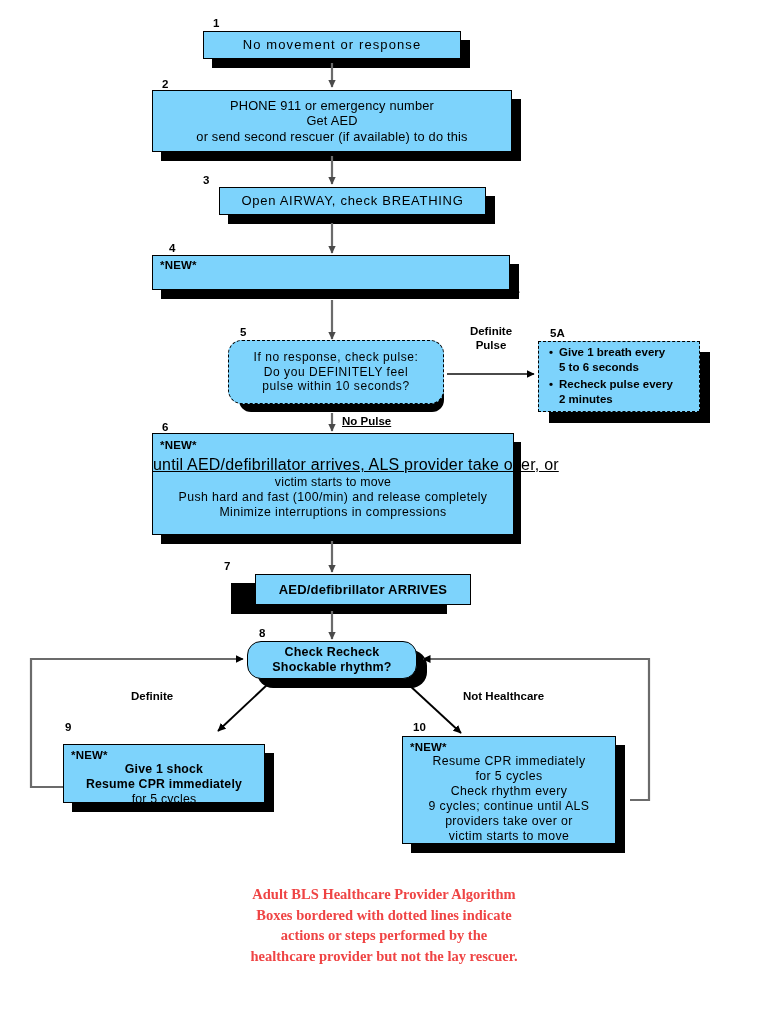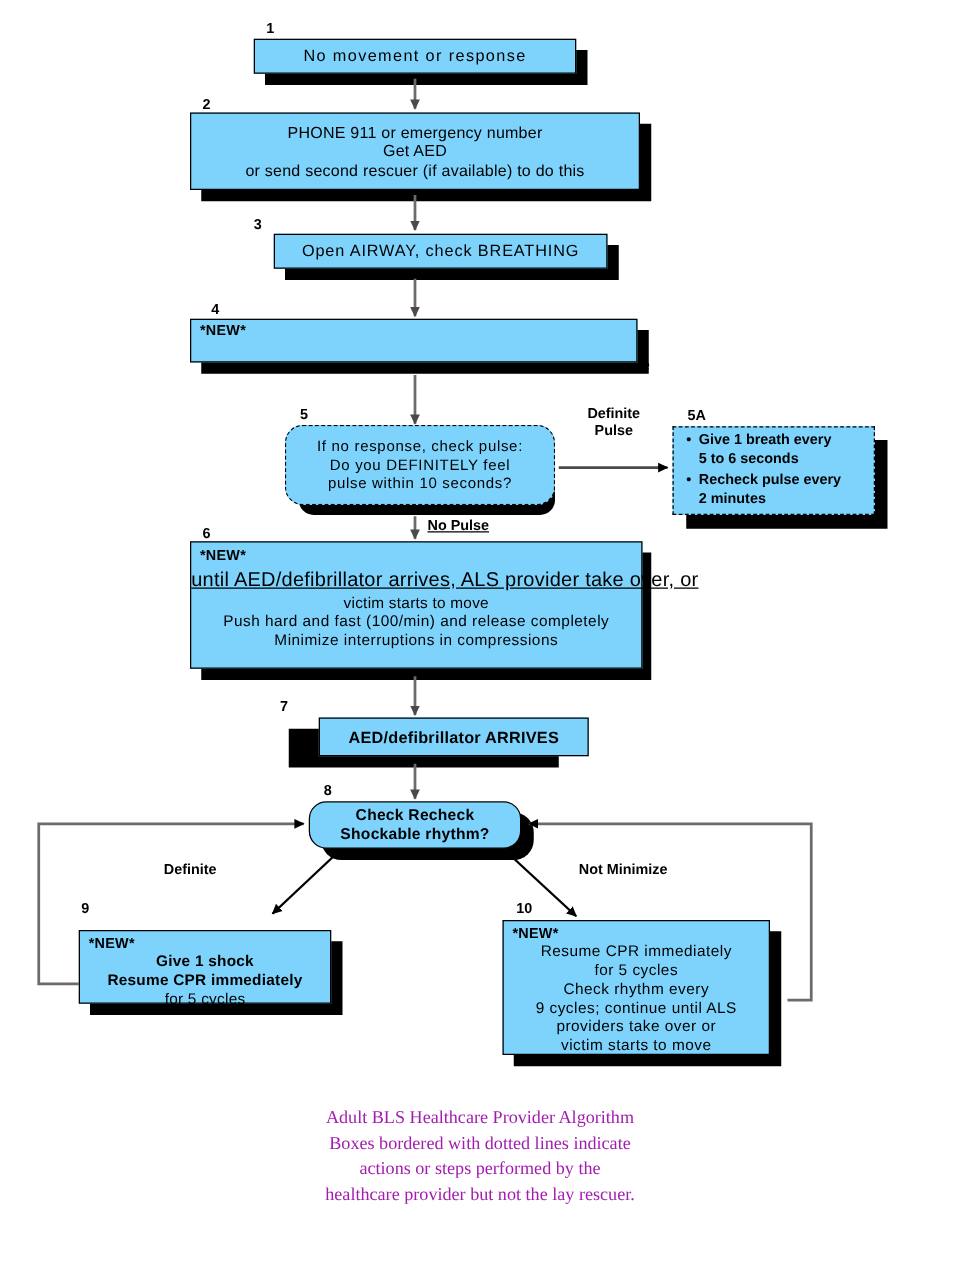--- a/index.html
+++ b/index.html
@@ -111,24 +111,24 @@
   .bullets .dot { flex: 0 0 auto; }
   .bullets .btxt { flex: 1 1 auto; }
 
   
   #caption {
     position: absolute;
     left: 0;
     width: 768px;
     text-align: center;
     font-family: "Liberation Serif", serif;
-    font-weight: normal;
+    font-weight: bold;
     font-size: 14.5px;
     line-height: 1.42;
-    color: #a21caf;
+    color: #ef4444;
     z-index: 5;
   }
 
   
   .overflowline {
     position: absolute;
     white-space: nowrap;
     font-size: 12.5px;
     color: #000;
     z-index: 4;
@@ -255,21 +255,21 @@
   </div>
 
   <div class="shadow rounded-lg" style="left:257px; top:650px; width:170px; height:38px;"></div>
   <div class="stepnum" style="left:259px; top:628px;">8</div>
   <div class="box rounded" style="left:247px; top:641px; width:170px; height:38px;">
     <div class="btext bold" style="font-size:12.5px;">Check Recheck</div>
     <div class="btext bold" style="font-size:12.5px;">Shockable rhythm?</div>
   </div>
 
   <div class="edgelabel" style="left:131px; top:690px;">Definite</div>
-  <div class="edgelabel" style="left:463px; top:690px;">Not Minimize</div>
+  <div class="edgelabel" style="left:463px; top:690px;">Not Healthcare</div>
 
   <div class="shadow" style="left:72px; top:753px; width:202px; height:59px;"></div>
   <div class="stepnum" style="left:65px; top:722px;">9</div>
   <div class="box" style="left:63px; top:744px; width:202px; height:59px; justify-content:flex-start; padding-top:4px;">
     <div class="newtag" style="font-size:11.5px; margin-bottom:1px;">*NEW*</div>
     <div class="btext bold" style="font-size:12.3px;">Give 1 shock</div>
     <div class="btext bold" style="font-size:12.3px;">Resume CPR immediately</div>
     <div class="btext" style="font-size:12.3px;">for 5 cycles</div>
   </div>
 

